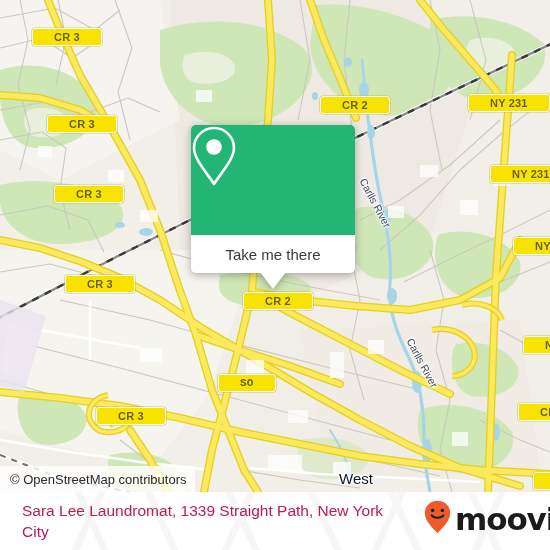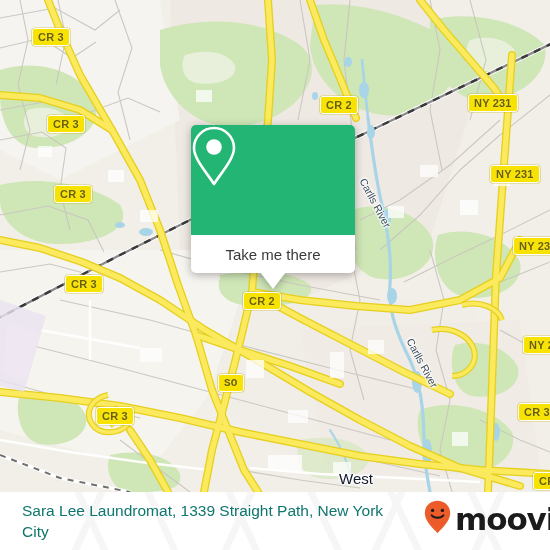--- a/index.html
+++ b/index.html
@@ -16,21 +16,21 @@
     background:#f7e200;
     border:1.6px solid #fff;
     border-radius:3px;
     color:#6b6000;
     font-family:"Liberation Sans",sans-serif;
     font-size:11px;
     font-weight:bold;
     letter-spacing:.2px;
     line-height:16px;
     height:16px;
-    padding:0 5px;
+    padding:0 21px;
     white-space:nowrap;
     box-shadow:0 0 0 .6px rgba(190,170,0,.55);
     text-shadow:0 0 2px rgba(255,255,255,.35);
   }
 
   
   .maplabel{
     position:absolute;
     color:#4e4e4e;
     font-family:"Liberation Sans",sans-serif;
@@ -79,21 +79,21 @@
   
   #footer{
     position:absolute;left:0;top:492px;width:550px;height:58px;
     background:#fff;overflow:hidden;
   }
   #footer-watermark{
     position:absolute;left:0;top:-30px;width:550px;height:90px;opacity:.30;
   }
   #footer-text{
     position:absolute;left:22px;top:500px;width:380px;
-    color:#0f766e;font-size:15.5px;line-height:21px;
+    color:#be185d;font-size:15.5px;line-height:21px;
     font-family:"Liberation Sans",sans-serif;
   }
   #moovit-logo{
     position:absolute;left:424px;top:500px;
     display:flex;align-items:center;gap:4px;
   }
   #moovit-word{
     color:#1b1b1b;font-size:31px;line-height:31px;font-weight:bold;
     letter-spacing:-1.1px;font-family:"DejaVu Sans",sans-serif;
   }
@@ -312,20 +312,23 @@
             <circle cx="23" cy="22" r="7.8" fill="#ffffff"></circle>
           </svg>
         </span>
       </div>
       <div id="callout-bottom">
         <span id="callout-label">Take me there</span>
       </div>
       <div id="callout-tail"></div>
     </div>
 
+    <div id="osm-attr">
+      <span>© OpenStreetMap contributors</span>
+    </div>
 
   </div>
 
   <div id="footer">
     <svg id="footer-watermark" viewBox="0 0 550 90">
       <g stroke="#e3e3e3" stroke-width="7" fill="none">
         <path d="M60,-10 L110,100"></path>
         <path d="M130,-10 L180,100"></path>
         <path d="M210,-10 L262,100"></path>
         <path d="M292,-10 L344,100"></path>

